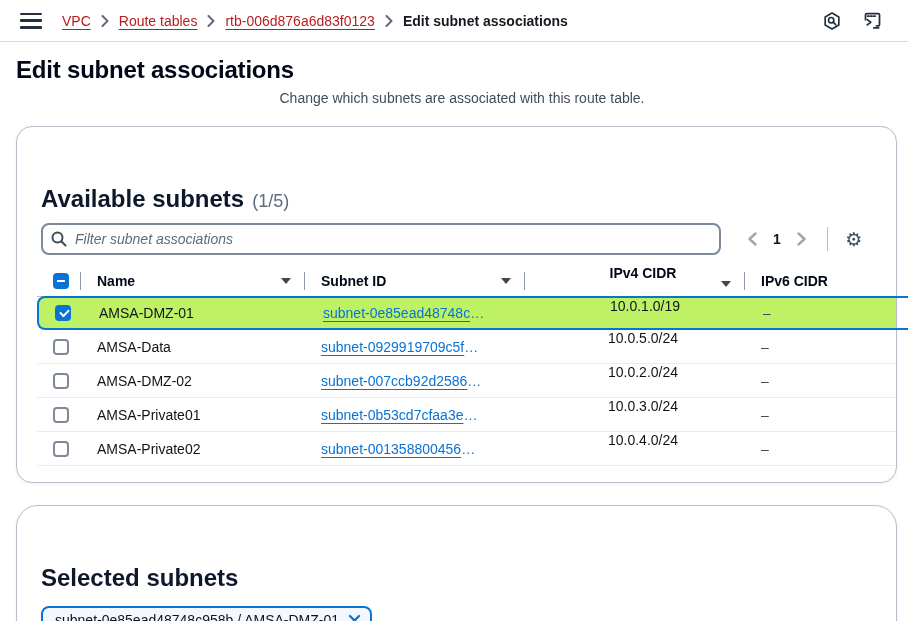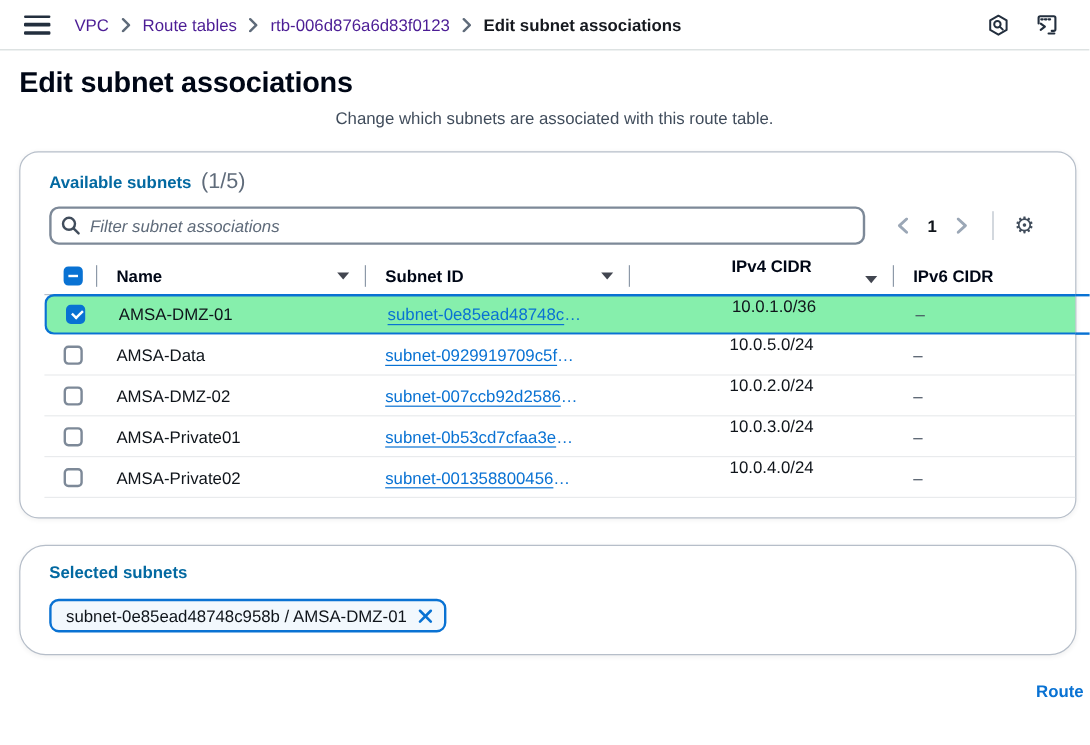--- a/index.html
+++ b/index.html
@@ -23,21 +23,21 @@
   }
   .hamburger {
     width: 22px; height: 16px;
     display: flex; flex-direction: column; justify-content: space-between;
     background: none; border: none; cursor: pointer; margin-right: 20px;
   }
   .hamburger span { display: block; height: 2.5px; background: #232f3e; border-radius: 1px; }
 
   .breadcrumb { display: flex; align-items: center; gap: 10px; font-size: 14px; }
   .crumb-link {
-    color: #4c1d95; text-underline-offset: 3px; cursor: pointer;
+    color: #b91c1c; text-decoration: underline; text-underline-offset: 3px; cursor: pointer;
   }
   .crumb-current { color: #16191f; font-weight: 700; }
   .crumb-sep { display: flex; align-items: center; }
 
   .topnav-spacer { flex: 1; }
   .topnav-iconbtn {
     background: none; border: none; cursor: pointer;
     width: 32px; height: 32px; display: flex; align-items: center; justify-content: center;
     margin-left: 8px;
   }
@@ -50,21 +50,21 @@
   .card {
     width: 881px;
     background: #fff;
     border: 1px solid #b6bec9;
     border-radius: 16px;
     box-shadow: 0 1px 4px rgba(0,7,22,0.06);
     margin-top: 20px;
   }
   .card-pad { padding: 14px 24px 0 24px; }
   .card-title-row { display: flex; align-items: baseline; gap: 8px; }
-  .card-title { font-size: 14px; font-weight: 700; color: #0369a1; }
+  .card-title { font-size: 24px; font-weight: 700; color: #0f172a; margin-top: 44px; }
   .card-count { font-size: 18px; font-weight: 400; color: #5f6b7a; }
 
   
   .toolbar { display: flex; margin-top: 10px; }
   .filter-wrap {
     position: relative; width: 680px; height: 32px;
   }
   .filter-wrap svg { position: absolute; left: 9px; top: 7px; }
   .filter-input {
     width: 100%; height: 32px;
@@ -104,21 +104,21 @@
   }
   .sort-caret {
     margin-left: auto; margin-right: 14px;
     width: 0; height: 0;
     border-left: 5px solid transparent; border-right: 5px solid transparent;
     border-top: 6px solid #424650;
   }
 
   .row { height: 34px; border-bottom: 1px solid #e9ebed; font-size: 14px; cursor: pointer; }
   .row.selected {
-    background: #86efac;
+    background: #bef264;
     border: 2px solid #0972d3;
     border-right: none;
     border-radius: 8px 0 0 8px;
     margin-top: -1px;
     align-items: center;
   }
   .row.selected::after {
     content: "";
     position: absolute; left: 100%; width: 15px; top: -2px; bottom: -2px;
     border-top: 2px solid #0972d3; border-bottom: 2px solid #0972d3;
@@ -292,21 +292,21 @@
         <div class="td col-check">
             <span class="cb" data-checked="true"></span>
           </div>
         <div class="td col-name">
             <span class="cell-text">AMSA-DMZ-01</span>
           </div>
         <div class="td col-sub">
             <a class="subnet-link"><span>subnet-0e85ead48748c</span><span class="ell"></span></a>
           </div>
         <div class="td col-ipv4">
-            <span class="cell-text">10.0.1.0/36</span>
+            <span class="cell-text">10.0.1.0/19</span>
           </div>
         <div class="td col-ipv6">
             <span class="dash">–</span>
           </div>
       </div>
 
       <div class="tr row">
         <div class="td col-check">
             <span class="cb" data-checked="false"></span>
           </div>

